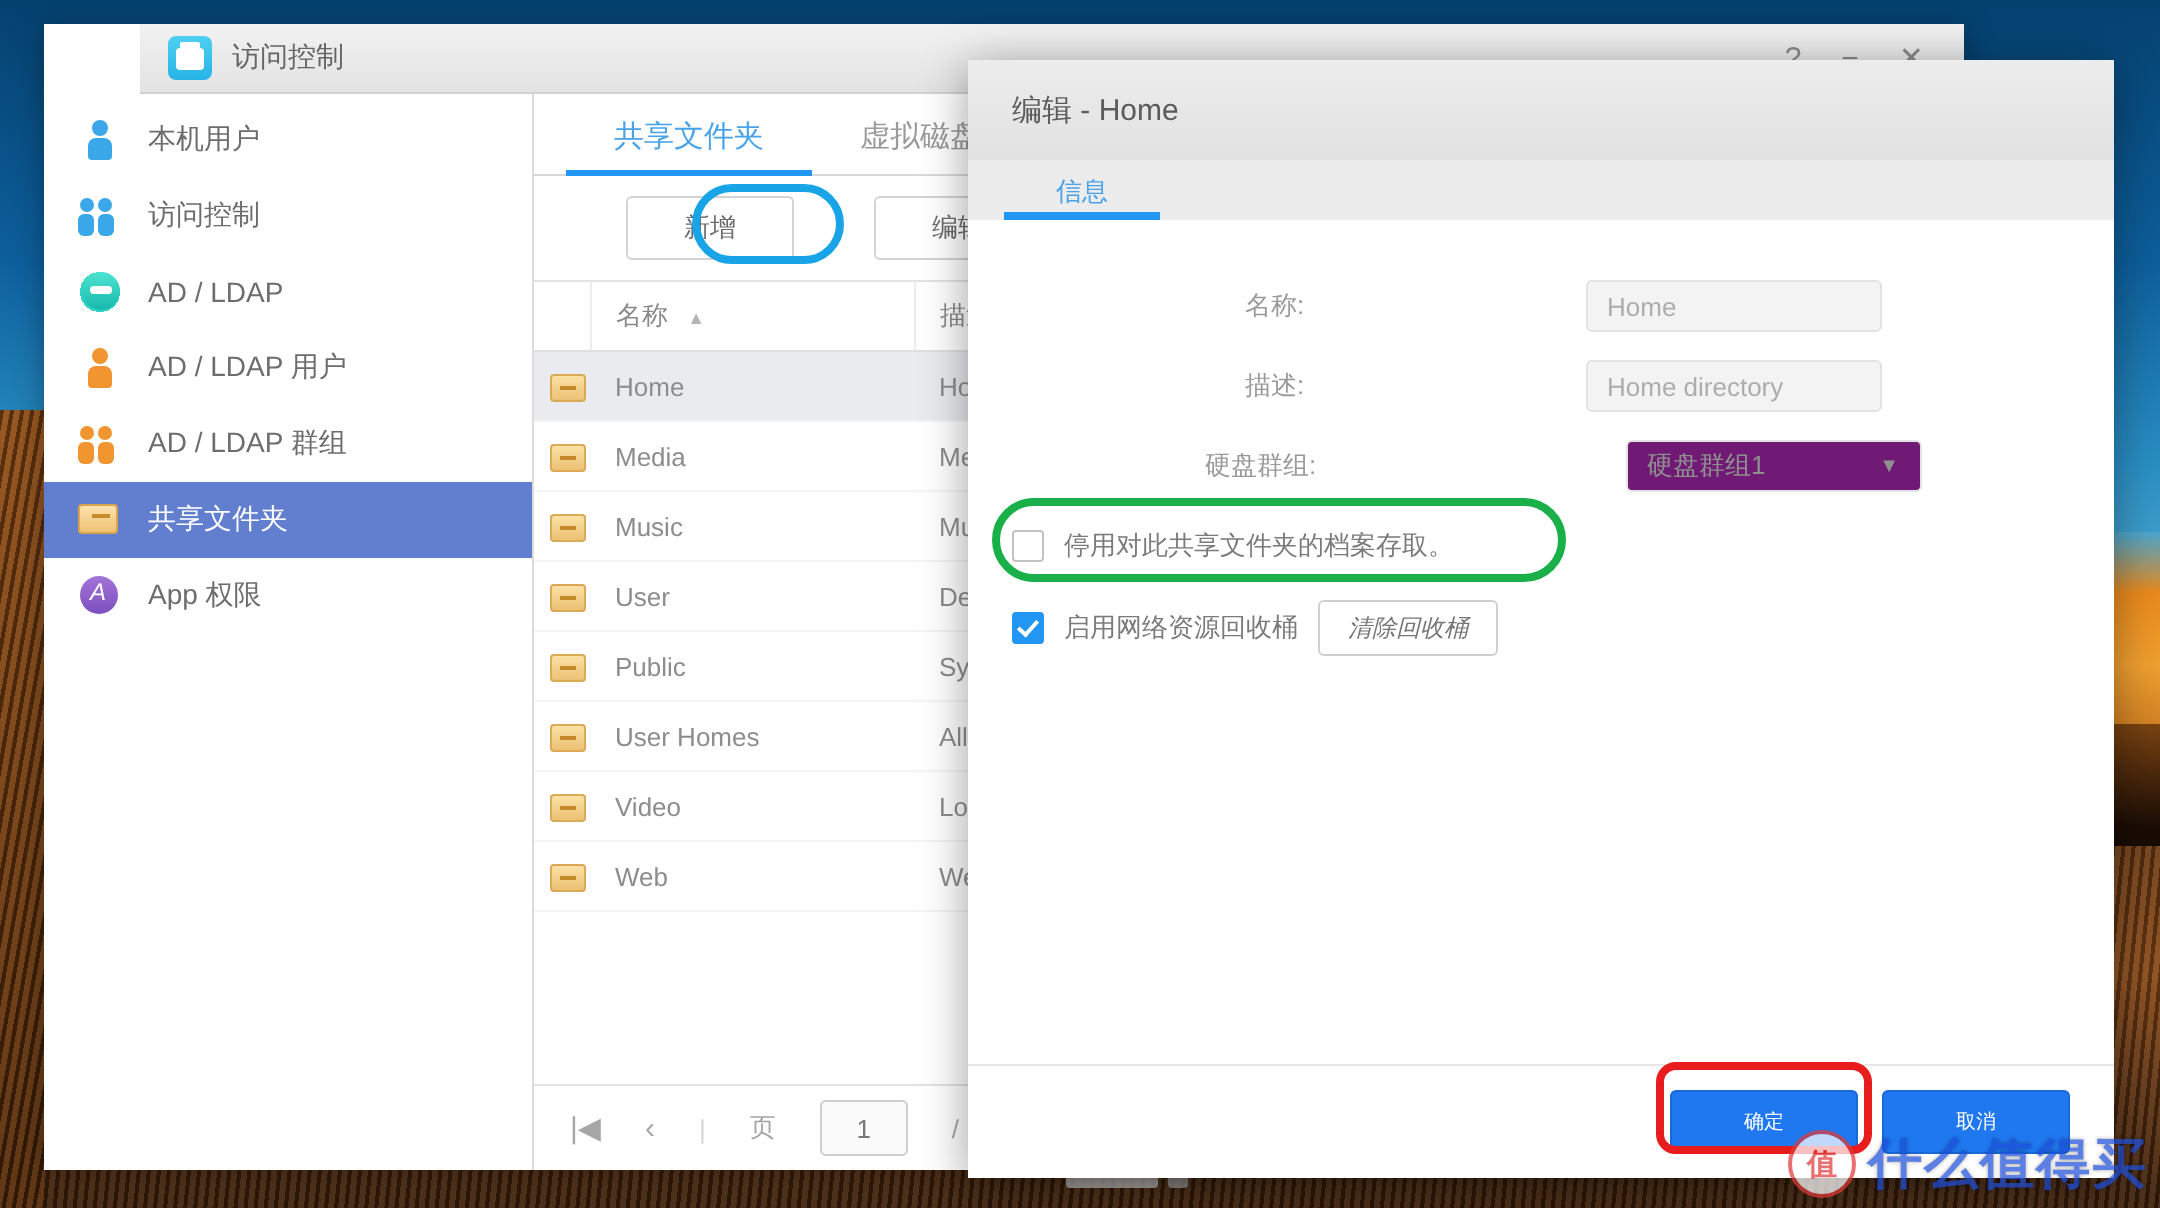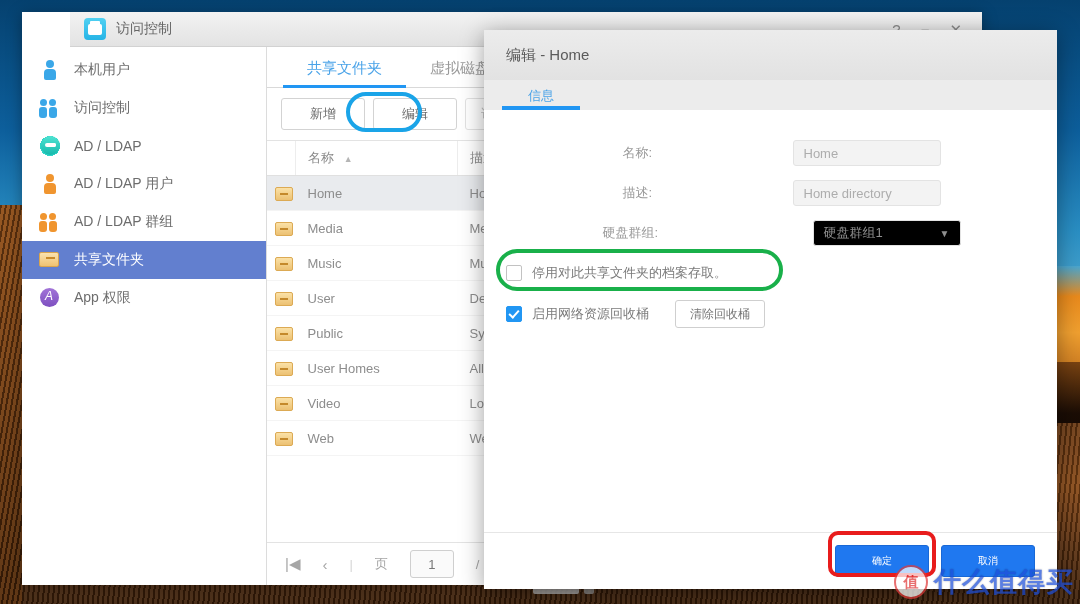--- a/index.html
+++ b/index.html
@@ -75,21 +75,21 @@
   .ico-app:after{content:"A";position:absolute;left:7px;top:2px;color:#fff;font-size:12px;font-style:italic;}
 
   
   #content{flex:1;display:flex;flex-direction:column;min-width:0;background:#fff;}
   #tabs{height:40px;display:flex;align-items:flex-end;padding-left:16px;border-bottom:1px solid #d9d9d9;position:relative;}
   .tab{font-size:15px;color:#9a9a9a;padding:0 24px 9px;position:relative;cursor:pointer;}
   .tab.active{color:#4aa3e8;}
   .tab.active:after{content:"";position:absolute;left:0;right:0;bottom:-1px;height:3px;background:#2196f3;}
   #toolbar{display:flex;gap:8px;padding:10px 0 10px 14px;}
   .tb-btn{min-width:58px;height:30px;padding:0 12px;display:flex;align-items:center;justify-content:center;
-    font-size:13px;color:#6b6b6b;background:#fff;border:1px solid #d3d3d3;border-radius:3px;cursor:pointer;}
+    font-size:13px;color:#6b6b6b;background:#fff;border:1px solid #d3d3d3;border-radius:3px;cursor:pointer;margin-left:32px;}
   .tb-btn.disabled{color:#c2c2c2;border-color:#e2e2e2;}
   #table-wrap{flex:1;border-top:1px solid #e3e3e3;display:flex;flex-direction:column;min-height:0;}
   table{border-collapse:collapse;width:100%;table-layout:fixed;}
   thead th{height:32px;font-weight:normal;font-size:13px;color:#8a8a8a;text-align:left;
     background:#fff;border-bottom:1px solid #e0e0e0;border-right:1px solid #ededed;padding-left:12px;}
   th.c-check{width:28px;padding:0;}
   th.c-name{width:148px;}
   tbody td{height:32px;font-size:13px;color:#8d8d8d;padding-left:12px;border-bottom:1px solid #f4f4f4;
     white-space:nowrap;overflow:hidden;}
   tbody tr.selected td{background:#e9ebee;}
@@ -112,32 +112,32 @@
   #dlg-header{height:50px;background:linear-gradient(180deg,#ececec,#e2e2e2);display:flex;align-items:center;
     padding-left:22px;font-size:15px;color:#5b5b5b;}
   #dlg-tabs{height:30px;background:#ececec;display:flex;align-items:flex-end;padding-left:18px;}
   #dlg-tab-info{font-size:13px;color:#4aa3e8;padding:0 26px 5px;position:relative;cursor:pointer;}
   #dlg-tab-info:after{content:"";position:absolute;left:0;right:0;bottom:0;height:4px;background:#2196f3;}
   #dlg-body{flex:1;padding:30px 0 0 0;background:#fff;}
   .frow{display:flex;align-items:center;margin-bottom:14px;padding-left:22px;justify-content:center;}
   .flabel{width:170px;font-size:13px;color:#9a9a9a;}
   .finput{width:148px;height:26px;background:#f3f3f3;border:1px solid #e3e3e3;border-radius:3px;
     color:#adadad;font-size:13px;padding:0 10px;box-sizing:border-box;font-family:inherit;}
-  .fselect{width:148px;height:26px;background:#000000;border:1px solid #e3e3e3;border-radius:3px;
+  .fselect{width:148px;height:26px;background:#701a75;border:1px solid #e3e3e3;border-radius:3px;
     color:#8f8f8f;font-size:13px;padding:0 10px;box-sizing:border-box;display:flex;align-items:center;cursor:pointer;margin-left:40px;}
   .fselect .caret{margin-left:auto;color:#8f8f8f;font-size:10px;}
   .crow{display:flex;align-items:center;padding-left:22px;margin-top:18px;}
   .cbox{width:14px;height:14px;border:1px solid #c2c2c2;border-radius:2px;background:#fff;flex:none;
     margin-right:10px;cursor:pointer;}
   .cbox.on{background:#2196f3;border-color:#2196f3;position:relative;}
   .cbox.on:after{content:"";position:absolute;left:4px;top:1px;width:4px;height:8px;border:solid #fff;
     border-width:0 2px 2px 0;transform:rotate(42deg);}
   .clabel{font-size:13px;color:#7b7b7b;}
-  #clear-recycle{margin-left:26px;height:26px;padding:0 14px;font-size:12px;color:#777;background:#fff;
-    border:1px solid #cfcfcf;border-radius:3px;display:flex;align-items:center;cursor:pointer;}
+  #clear-recycle{margin-left:10px;height:26px;padding:0 14px;font-size:12px;color:#777;background:#fff;
+    border:1px solid #cfcfcf;border-radius:3px;display:flex;align-items:center;cursor:pointer;font-style:italic;}
   #dlg-footer{height:56px;border-top:1px solid #e6e6e6;display:flex;align-items:center;justify-content:flex-end;
     gap:12px;padding-right:22px;}
   .dlg-btn{width:92px;height:30px;border-radius:3px;display:flex;align-items:center;justify-content:center;
     font-size:10px;color:#fff;background:#1f78f0;cursor:pointer;border:1px solid #1868d6;}
 
   
   .anno{position:absolute;pointer-events:none;box-sizing:border-box;}
   #anno-edit{left:346px;top:92px;width:76px;height:40px;border:4px solid #1aa4e8;border-radius:20px;}
   #anno-recycle{left:496px;top:249px;width:287px;height:42px;border:4px solid #19b04a;border-radius:21px;}
   #anno-ok{left:828px;top:531px;width:108px;height:46px;border:4px solid #e81c1c;border-radius:10px;}

